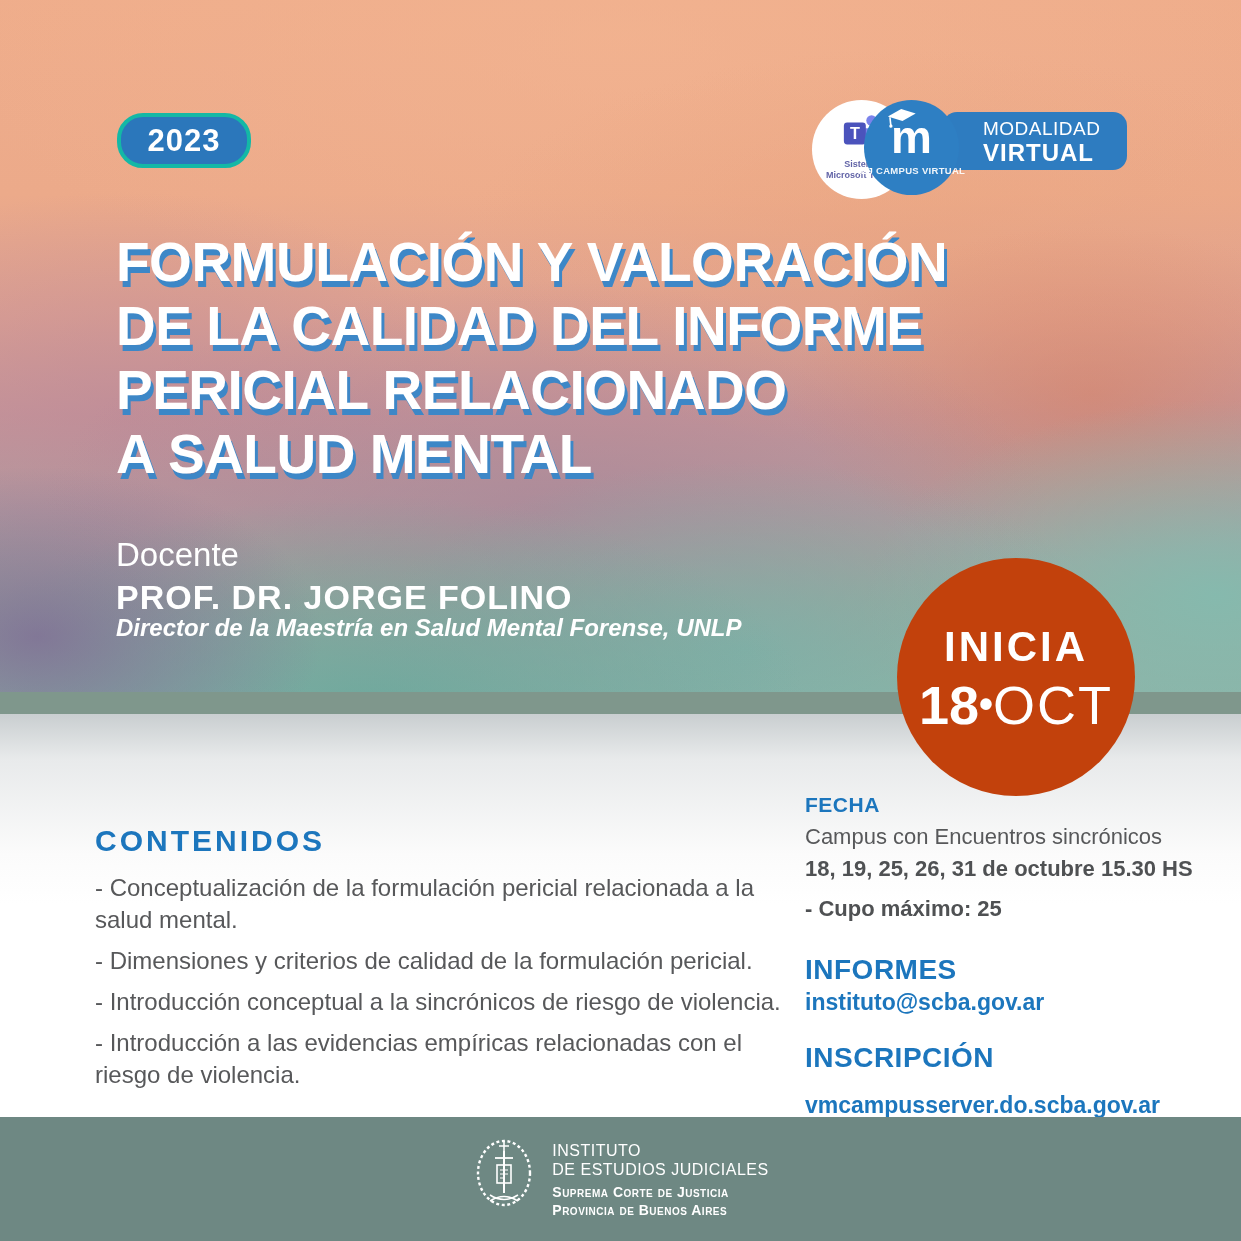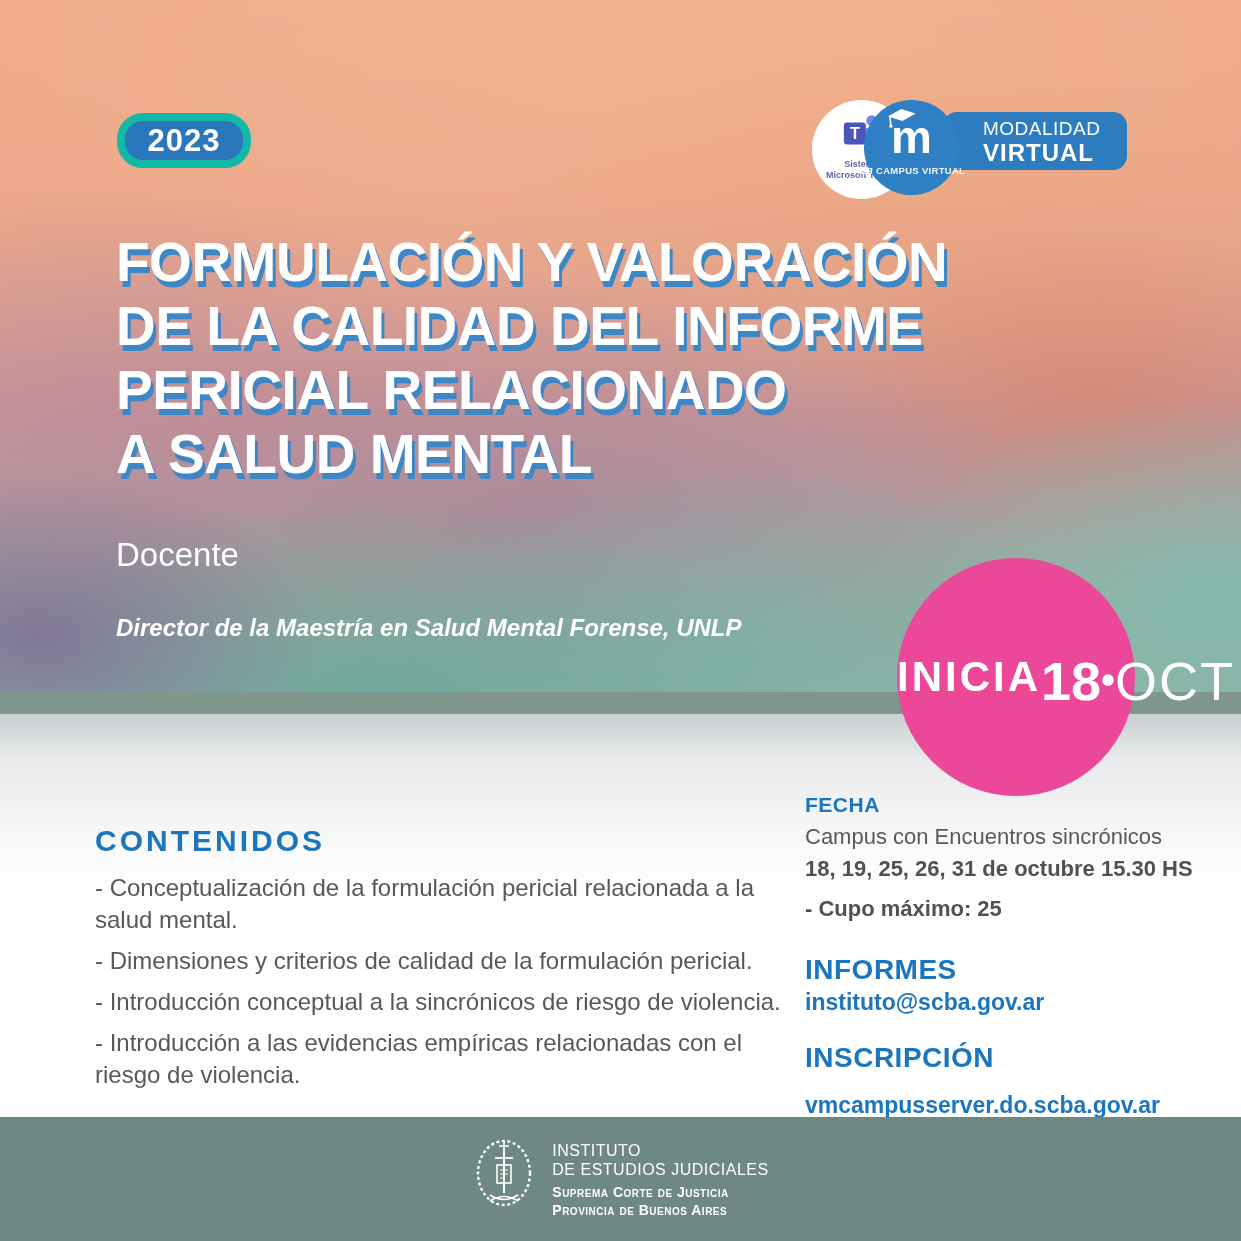--- a/index.html
+++ b/index.html
@@ -27,21 +27,21 @@
       radial-gradient(ellipse 520px 320px at 10% 60%, rgba(188,136,152,.55), transparent 70%),
       radial-gradient(ellipse 430px 240px at 88% 57%, rgba(214,126,96,.5), transparent 70%),
       radial-gradient(ellipse 640px 280px at 74% 36%, rgba(233,163,126,.55), transparent 72%),
       radial-gradient(ellipse 900px 360px at 50% 6%, rgba(243,181,146,.6), transparent 75%),
       linear-gradient(180deg,#efad8b 0%,#ecaa8a 28%,#dca092 46%,#c69699 60%,#af9da0 74%,#9aab9f 87%,#90b2a6 100%);
   }
 
   
   .year-badge{
     position:absolute;left:117px;top:113px;width:134px;height:55px;
-    background:var(--badge-blue);border:8px solid #14b8a6;border-radius:26px;
+    background:var(--badge-blue);border:4px solid #14b8a6;border-radius:26px;
     display:flex;align-items:center;justify-content:center;
     color:#fff;font-weight:bold;font-size:31px;letter-spacing:1px;
   }
 
   
   .teams-circle{
     position:absolute;left:812px;top:100px;width:99px;height:99px;border-radius:50%;
     background:#fff;z-index:2;display:flex;flex-direction:column;align-items:center;
     padding-top:11px;
   }
@@ -73,21 +73,21 @@
   }
 
   
   .docente-label{position:absolute;left:116px;top:536px;color:#fff;font-size:33px;font-weight:normal;}
   .docente-name{position:absolute;left:116px;top:578px;color:#fff;font-size:34px;font-weight:bold;letter-spacing:1px;}
   .docente-role{position:absolute;left:116px;top:614px;color:#fff;font-size:24px;font-weight:bold;font-style:italic;}
 
   
   .inicia-circle{
     position:absolute;left:897px;top:558px;width:238px;height:238px;border-radius:50%;
-    background:#ec4899;z-index:5;display:flex;flex-direction:row;align-items:center;
+    background:#c2410c;z-index:5;display:flex;flex-direction:column;align-items:center;justify-content:center;
     color:#fff;
   }
   .inicia-label{font-size:42px;font-weight:bold;letter-spacing:3px;}
   .inicia-date{margin-top:6px;font-size:54px;line-height:54px;white-space:nowrap;}
   .inicia-date .day{font-weight:bold;}
   .inicia-date .dot{font-weight:bold;font-size:40px;vertical-align:6px;}
   .inicia-date .month{font-weight:normal;letter-spacing:2px;}
 
   
   .green-band{position:absolute;left:0;top:692px;width:1241px;height:22px;background:var(--band-green);}
@@ -170,20 +170,21 @@
   </div>
 
   <div class="main-title">
     <div>FORMULACIÓN Y VALORACIÓN</div>
     <div>DE LA CALIDAD DEL INFORME</div>
     <div>PERICIAL RELACIONADO</div>
     <div>A SALUD MENTAL</div>
   </div>
 
   <div class="docente-label">Docente</div>
+  <div class="docente-name">PROF. DR. JORGE FOLINO</div>
   <div class="docente-role">Director de la Maestría en Salud Mental Forense, UNLP</div>
 
   <div class="inicia-circle">
     <span class="inicia-label">INICIA</span>
     <span class="inicia-date">
       <span class="day">18</span><span class="dot">•</span><span class="month">OCT</span>
     </span>
   </div>
 
   <div class="green-band"></div>

